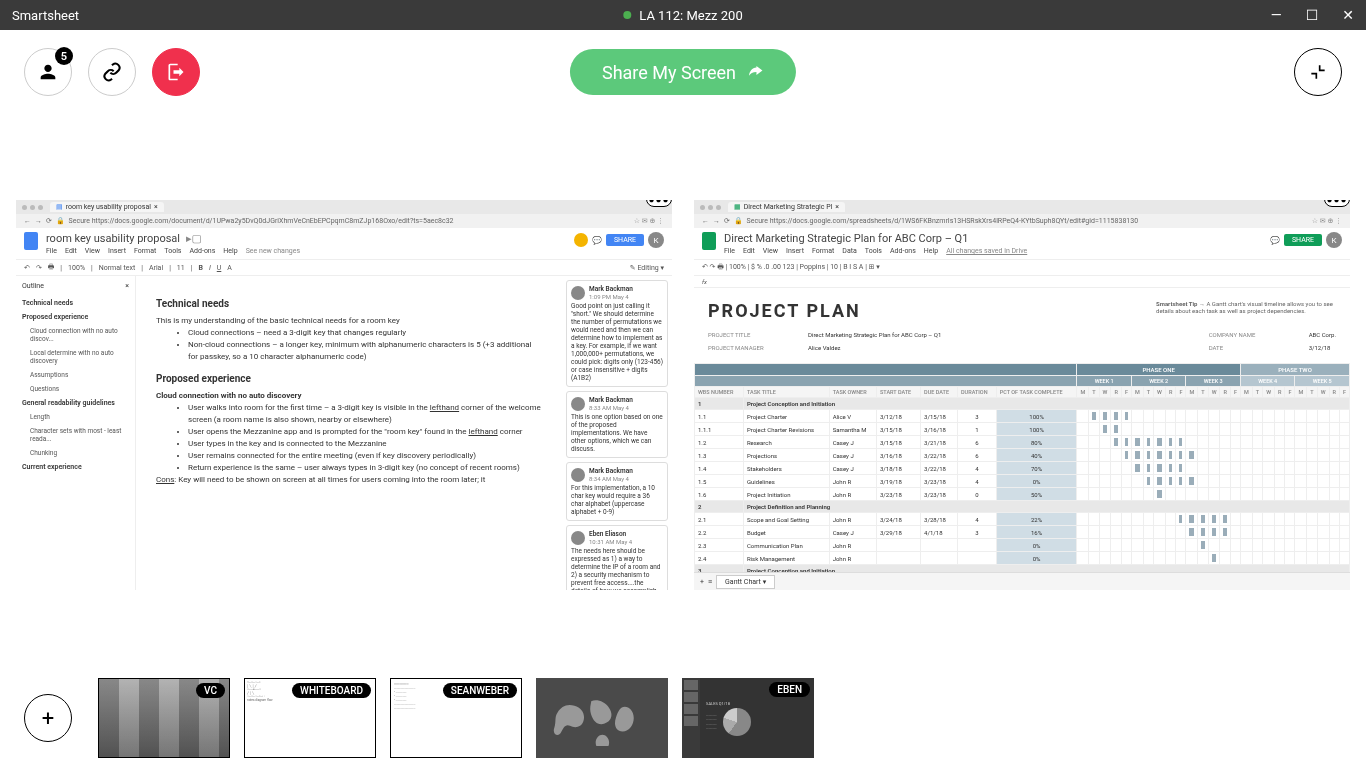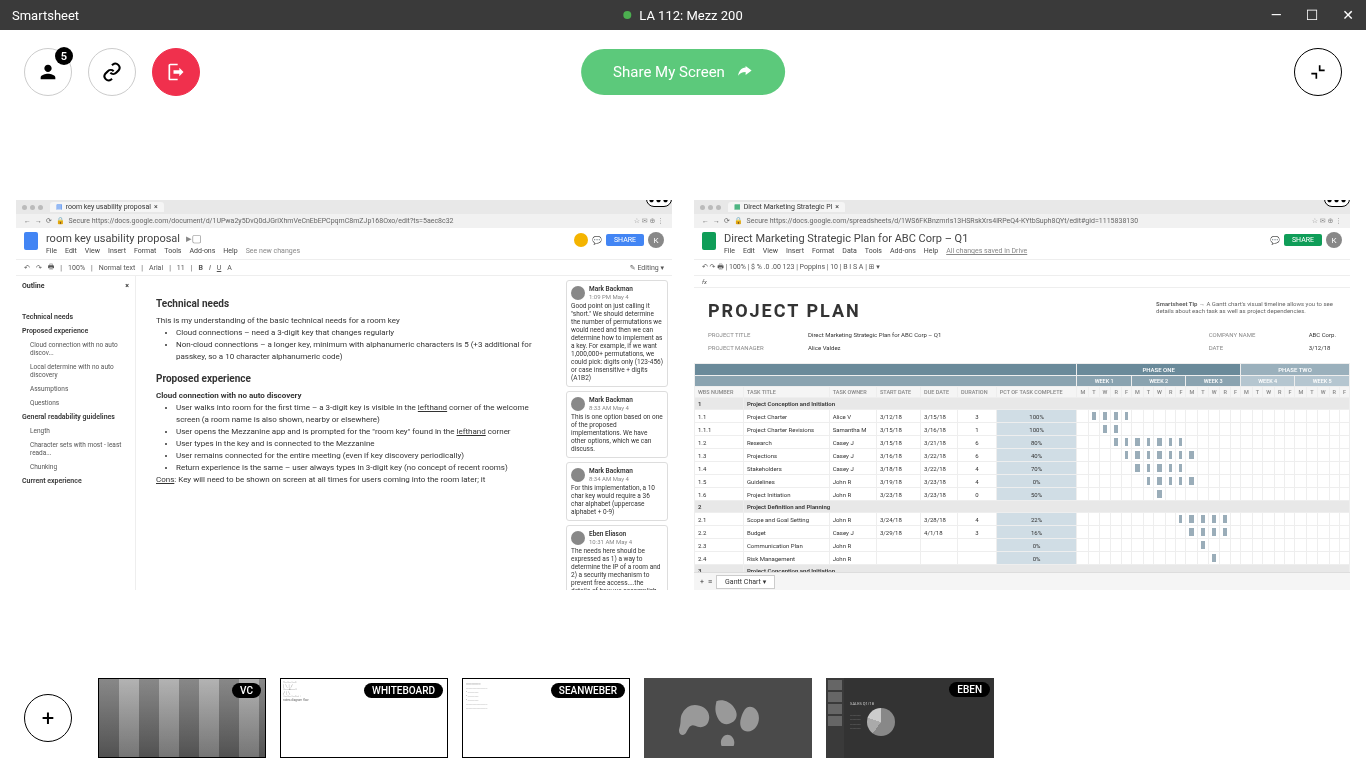--- a/index.html
+++ b/index.html
@@ -7,48 +7,48 @@
 .titlebar{height:30px;background:#3a3a3a;color:#fff;display:flex;align-items:center;padding:0 12px;font-size:13px;position:relative}
 .titlebar-app{flex:0 0 auto}
 .titlebar-center{position:absolute;left:50%;transform:translateX(-50%);display:flex;align-items:center;gap:8px}
 .status-dot{width:8px;height:8px;border-radius:50%;background:#4caf50}
 .titlebar-controls{margin-left:auto;display:flex;gap:24px;font-size:14px}
 .titlebar-controls span{cursor:pointer}
 .toolbar{height:84px;display:flex;align-items:center;padding:0 24px;position:relative}
 .circle-btn{width:48px;height:48px;border-radius:50%;border:1px solid #ccc;background:#fff;display:flex;align-items:center;justify-content:center;margin-right:16px;cursor:pointer;position:relative;font-size:20px}
 .circle-btn.red{background:#f0304d;border-color:#f0304d;color:#fff}
 .badge{position:absolute;top:-2px;right:-2px;background:#000;color:#fff;border-radius:50%;width:18px;height:18px;font-size:11px;display:flex;align-items:center;justify-content:center;font-weight:600}
-.share-btn{position:absolute;left:50%;transform:translateX(-50%);background:#5cc97b;color:#fff;border:none;border-radius:24px;height:46px;padding:0 32px;font-size:15px;cursor:pointer;display:flex;align-items:center;gap:10px}
+.share-btn{position:absolute;left:50%;transform:translateX(-50%);background:#5cc97b;color:#fff;border:none;border-radius:24px;height:46px;padding:0 32px;font-size:18px;cursor:pointer;display:flex;align-items:center;gap:10px}
 .corner-btn{position:absolute;right:24px;width:48px;height:48px;border-radius:50%;border:1px solid #000;background:#fff;display:flex;align-items:center;justify-content:center;cursor:pointer}
 .workspace{display:flex;gap:22px;padding:0 16px;height:500px;position:relative}
 .panel{flex:1;background:#777;position:relative;overflow:hidden;margin-top:86px;height:390px}
 .panel-menu{position:absolute;top:-9px;right:0;background:#fff;border:1.5px solid #000;border-radius:12px;width:26px;height:16px;display:flex;align-items:center;justify-content:center;font-size:10px;letter-spacing:1px;cursor:pointer;z-index:10}
 .doc-frame{background:#fff;width:100%;height:100%;display:flex;flex-direction:column;font-size:8px;color:#333}
 .browser-chrome{height:14px;background:#e8e8e8;display:flex;align-items:center;padding:0 6px;gap:3px}
 .chrome-dot{width:5px;height:5px;border-radius:50%;background:#bbb}
 .browser-tab{background:#f5f5f5;border-radius:3px 3px 0 0;padding:1px 6px;font-size:7px;display:flex;align-items:center;gap:3px;margin-left:4px}
 .addr-bar{height:14px;background:#f1f1f1;display:flex;align-items:center;padding:0 8px;font-size:7px;color:#666;gap:4px}
 .addr-icons{margin-left:auto;display:flex;gap:3px;color:#888}
 .doc-header{padding:4px 8px;border-bottom:1px solid #eee}
 .doc-title{font-size:11px;color:#444;display:flex;align-items:center;gap:6px}
 .doc-logo{width:14px;height:18px;background:#4285f4;border-radius:2px}
 .doc-logo.green{background:#0f9d58}
 .doc-menu{font-size:7px;color:#444;margin-top:2px;display:flex;gap:8px}
 .doc-menu .changes{color:#888}
 .doc-share{float:right;background:#4285f4;color:#fff;padding:2px 8px;border-radius:2px;font-size:7px}
 .doc-toolbar{height:16px;border-bottom:1px solid #eee;display:flex;align-items:center;padding:0 8px;gap:6px;font-size:7px;color:#555}
 .doc-body{flex:1;display:flex;overflow:hidden}
 .doc-outline{width:120px;border-right:1px solid #eee;padding:6px;font-size:7px}
-.outline-title{font-weight:700;margin-bottom:20px;display:flex;justify-content:space-between}
+.outline-title{font-weight:400;margin-bottom:6px;display:flex;justify-content:space-between}
 .outline-item{padding:3px 0;color:#555;cursor:pointer}
 .outline-item.bold{font-weight:600;color:#333}
 .outline-item.indent{padding-left:8px;font-size:6.5px}
 .doc-content{flex:1;padding:12px 20px;font-size:8px;line-height:1.5;overflow:hidden}
 .doc-content h3{font-size:10px;margin:8px 0 4px}
-.doc-content ul{margin-left:20px}
+.doc-content ul{margin-left:32px}
 .doc-comments{width:110px;padding:4px;font-size:6.5px;overflow:hidden}
 .comment{border:1px solid #ddd;border-radius:3px;padding:4px;margin-bottom:4px}
 .comment-head{display:flex;gap:4px;align-items:center;margin-bottom:2px}
 .comment-avatar{width:14px;height:14px;border-radius:50%;background:#888}
 .comment-name{font-weight:600}
 .comment-time{color:#888;font-size:6px}
 .sheet-body{flex:1;padding:0;overflow:hidden;background:#fff}
 .sheet-top{padding:12px 14px 6px}
 .plan-title{font-size:18px;font-weight:700;letter-spacing:2px;color:#333;display:inline-block}
 .plan-tip{float:right;font-size:6px;color:#666;max-width:180px;text-align:left}
@@ -62,21 +62,21 @@
 .phase-header th{background:#6a8a9a;color:#fff;text-align:center;font-size:6px}
 .phase-header th.p2{background:#9ab0bc}
 .week-header th{background:#8aa3b0;color:#fff;text-align:center}
 .week-header th.w4{background:#b5c6d0}
 .section-row td{background:#e8e8e8;font-weight:600}
 .gantt-bar{background:#9aadb9;height:8px}
 .sheet-tabs{height:18px;border-top:1px solid #ddd;display:flex;align-items:center;padding:0 6px;gap:4px;font-size:7px;background:#f5f5f5}
 .sheet-tab{padding:2px 8px;border:1px solid #ccc;background:#fff}
 .bottom-tray{position:absolute;bottom:0;left:0;right:0;height:100px;display:flex;align-items:center;padding:0 24px;gap:14px}
 .add-btn{width:48px;height:48px;border-radius:50%;border:1px solid #000;background:#fff;display:flex;align-items:center;justify-content:center;font-size:22px;cursor:pointer;margin-right:12px}
-.thumb{width:168px;height:80px;border:1px solid #000;background:#7f1d1d;position:relative;cursor:pointer;overflow:hidden}
+.thumb{width:132px;height:80px;border:1px solid #000;background:#7f1d1d;position:relative;cursor:pointer;overflow:hidden}
 .thumb.nb{border:none}
 .thumb-label{position:absolute;top:4px;right:4px;background:#000;color:#fff;border-radius:10px;padding:2px 8px;font-size:10px;font-weight:500}
 .thumb-img{width:100%;height:100%;background:#888}
 .thumb-vc{background:linear-gradient(#aaa,#666);position:relative}
 .thumb-vc::after{content:"";position:absolute;inset:0;background:repeating-linear-gradient(90deg,rgba(0,0,0,0.2) 0 20px,rgba(255,255,255,0.1) 20px 40px)}
 .thumb-wb{background:#fff}
 .thumb-wb-content{padding:2px;font-size:3px;color:#666;line-height:1.2;filter:blur(0.3px)}
 .thumb-doc{background:#fff;padding:3px;font-size:3px;color:#888}
 .thumb-map{background:#4a4a4a;display:flex;align-items:center;justify-content:center}
 .thumb-map svg{width:90%;height:70%}

